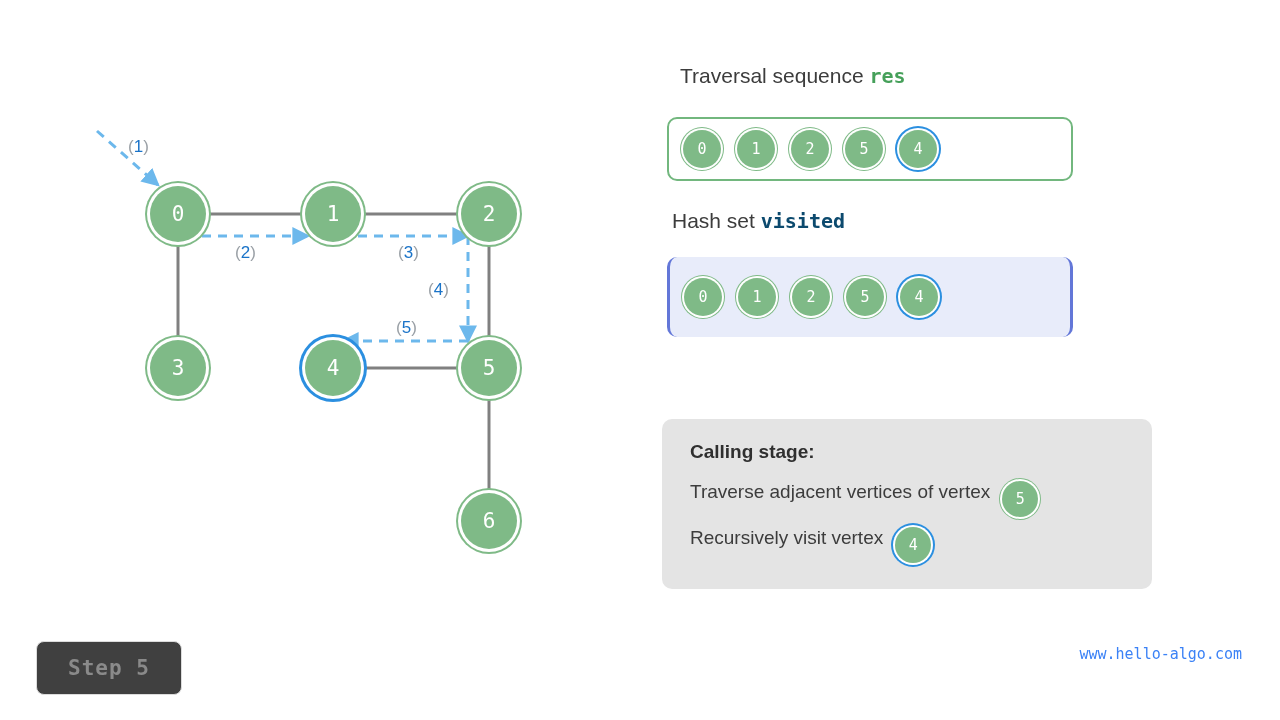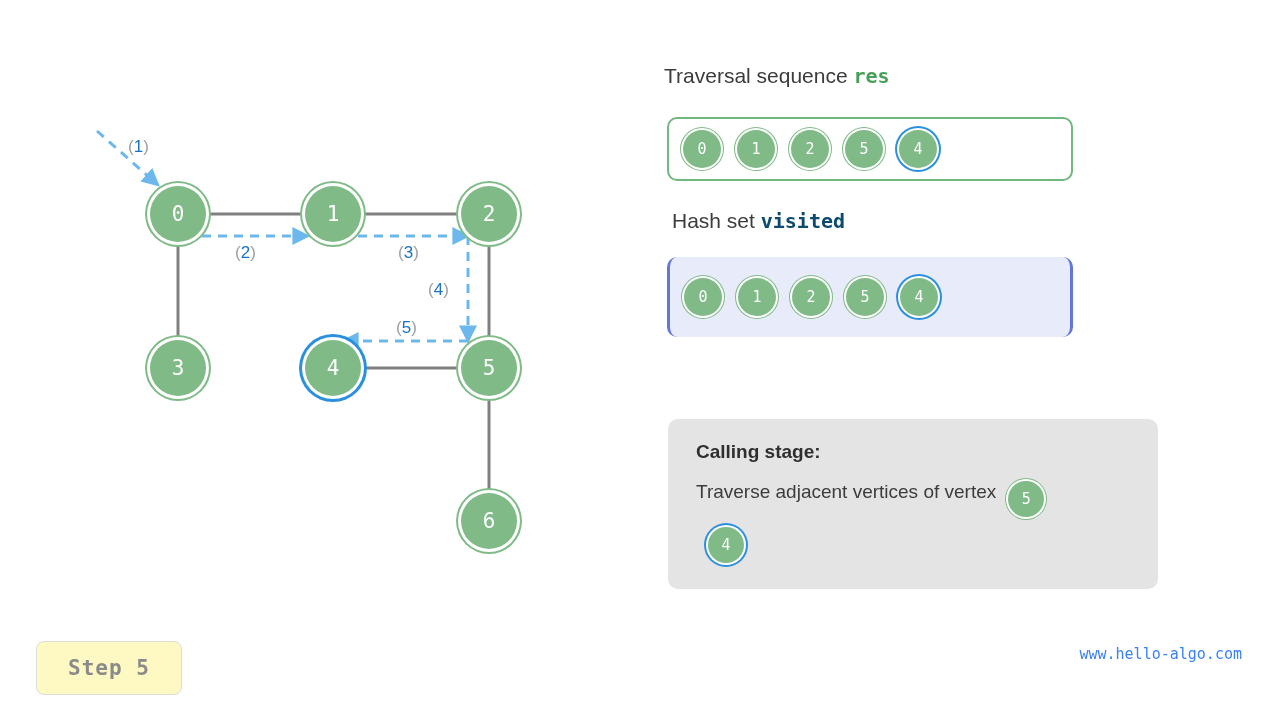--- a/index.html
+++ b/index.html
@@ -41,29 +41,29 @@
      border-left:3px solid #6377d8;border-right:3px solid #6377d8;
      border-radius:10px;padding-left:14px;}
 
   .chip{width:38px;height:38px;border-radius:50%;background:#7fba87;
     display:flex;align-items:center;justify-content:center;color:#fff;font-size:15px;
     font-family:"DejaVu Sans Mono","Liberation Mono",monospace;
     box-shadow:0 0 0 2px #ffffff, 0 0 0 3px #7fba87;
     margin-right:16px;flex:0 0 auto;}
   .chip.sel{box-shadow:0 0 0 2px #ffffff, 0 0 0 4px #2b8fe0;}
 
-  #call-box{position:absolute;left:8px;top:419px;width:490px;height:170px;
+  #call-box{position:absolute;left:2px;top:419px;width:490px;height:170px;
     background:#e4e4e4;border-radius:10px;box-sizing:border-box;padding:22px 28px;}
   #call-title{font-size:19px;font-weight:bold;color:#2f2f2f;margin:0 0 18px 0;}
   .call-line{display:flex;align-items:flex-start;font-size:19px;color:#3c3c3c;margin-bottom:10px;}
   .call-line .chip{width:36px;height:36px;font-size:15px;margin-left:12px;margin-right:0;}
 
   
   #step-badge{position:absolute;left:36px;top:641px;width:144px;height:52px;
-    border:1.5px solid #dcdcdc;border-radius:8px;background:#fef9c3;
+    border:1.5px solid #dcdcdc;border-radius:8px;background:#404040;
     display:flex;align-items:center;justify-content:center;
     color:#8a8a8a;font-size:21px;font-weight:bold;letter-spacing:1px;
     font-family:"DejaVu Sans Mono","Liberation Mono",monospace;}
   #watermark{position:absolute;right:38px;top:645px;color:#3b82f6;font-size:15px;
     font-family:"DejaVu Sans Mono","Liberation Mono",monospace;}
 </style>
 </head>
 <body>
 
 <div id="graph-panel">
@@ -117,21 +117,21 @@
 
   <div class="steplabel" style="left:128px;top:137px;">(<b>1</b>)</div>
   <div class="steplabel" style="left:235px;top:243px;">(<b>2</b>)</div>
   <div class="steplabel" style="left:398px;top:243px;">(<b>3</b>)</div>
   <div class="steplabel" style="left:428px;top:280px;">(<b>4</b>)</div>
   <div class="steplabel" style="left:396px;top:318px;">(<b>5</b>)</div>
 </div>
 
 <div id="right-panel">
 
-  <div class="sec-title" style="left:4px;top:64px;text-align:right;">
+  <div class="sec-title" style="left:20px;top:64px;text-align:right;">
     <span>Traversal sequence</span>
     <span class="code green">res</span>
   </div>
 
   <div class="bag" id="res-bag">
     <div class="chip">
         <span>0</span>
       </div>
     <div class="chip">
         <span>1</span>
@@ -172,20 +172,21 @@
 
   <div id="call-box">
     <div id="call-title">Calling stage:</div>
     <div class="call-line">
       <span>Traverse adjacent vertices of vertex</span>
       <span class="chip">
           <span>5</span>
         </span>
     </div>
     <div class="call-line">
+      <span>Recursively visit vertex</span>
       <span class="chip sel">
           <span>4</span>
         </span>
     </div>
   </div>
 </div>
 
 <div id="step-badge">Step 5</div>
 <div id="watermark">www.hello-algo.com</div>
 

